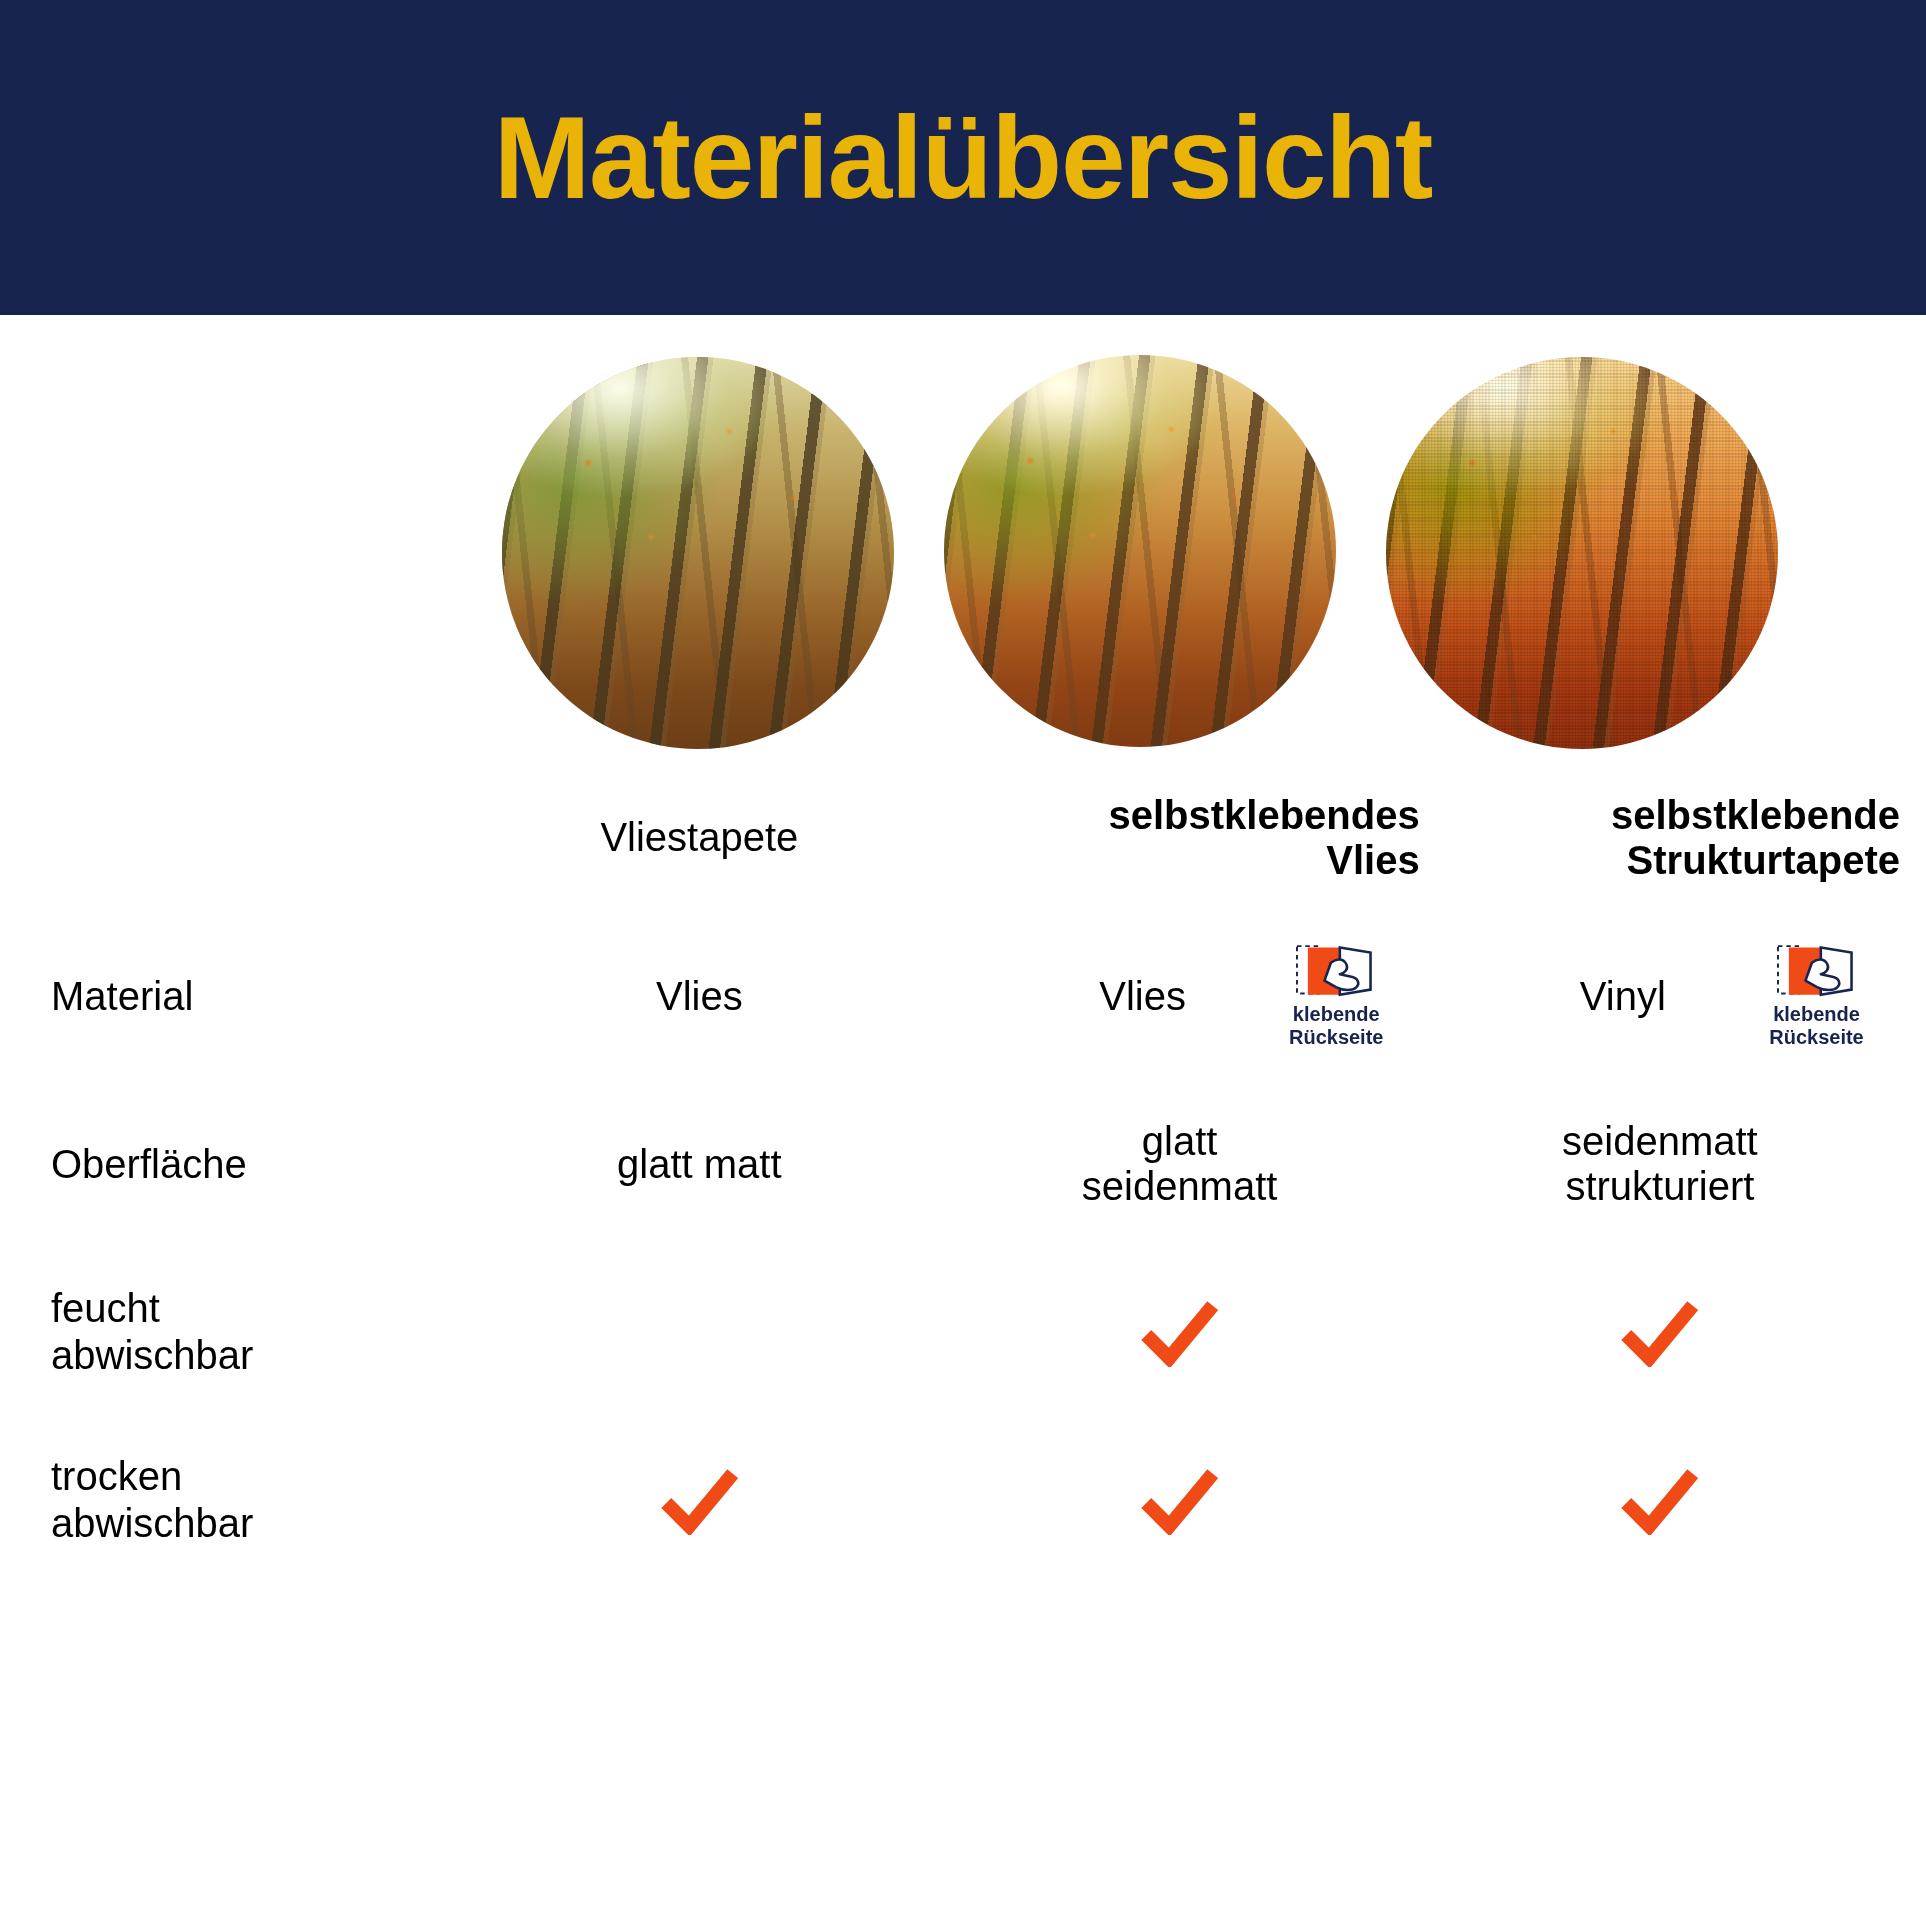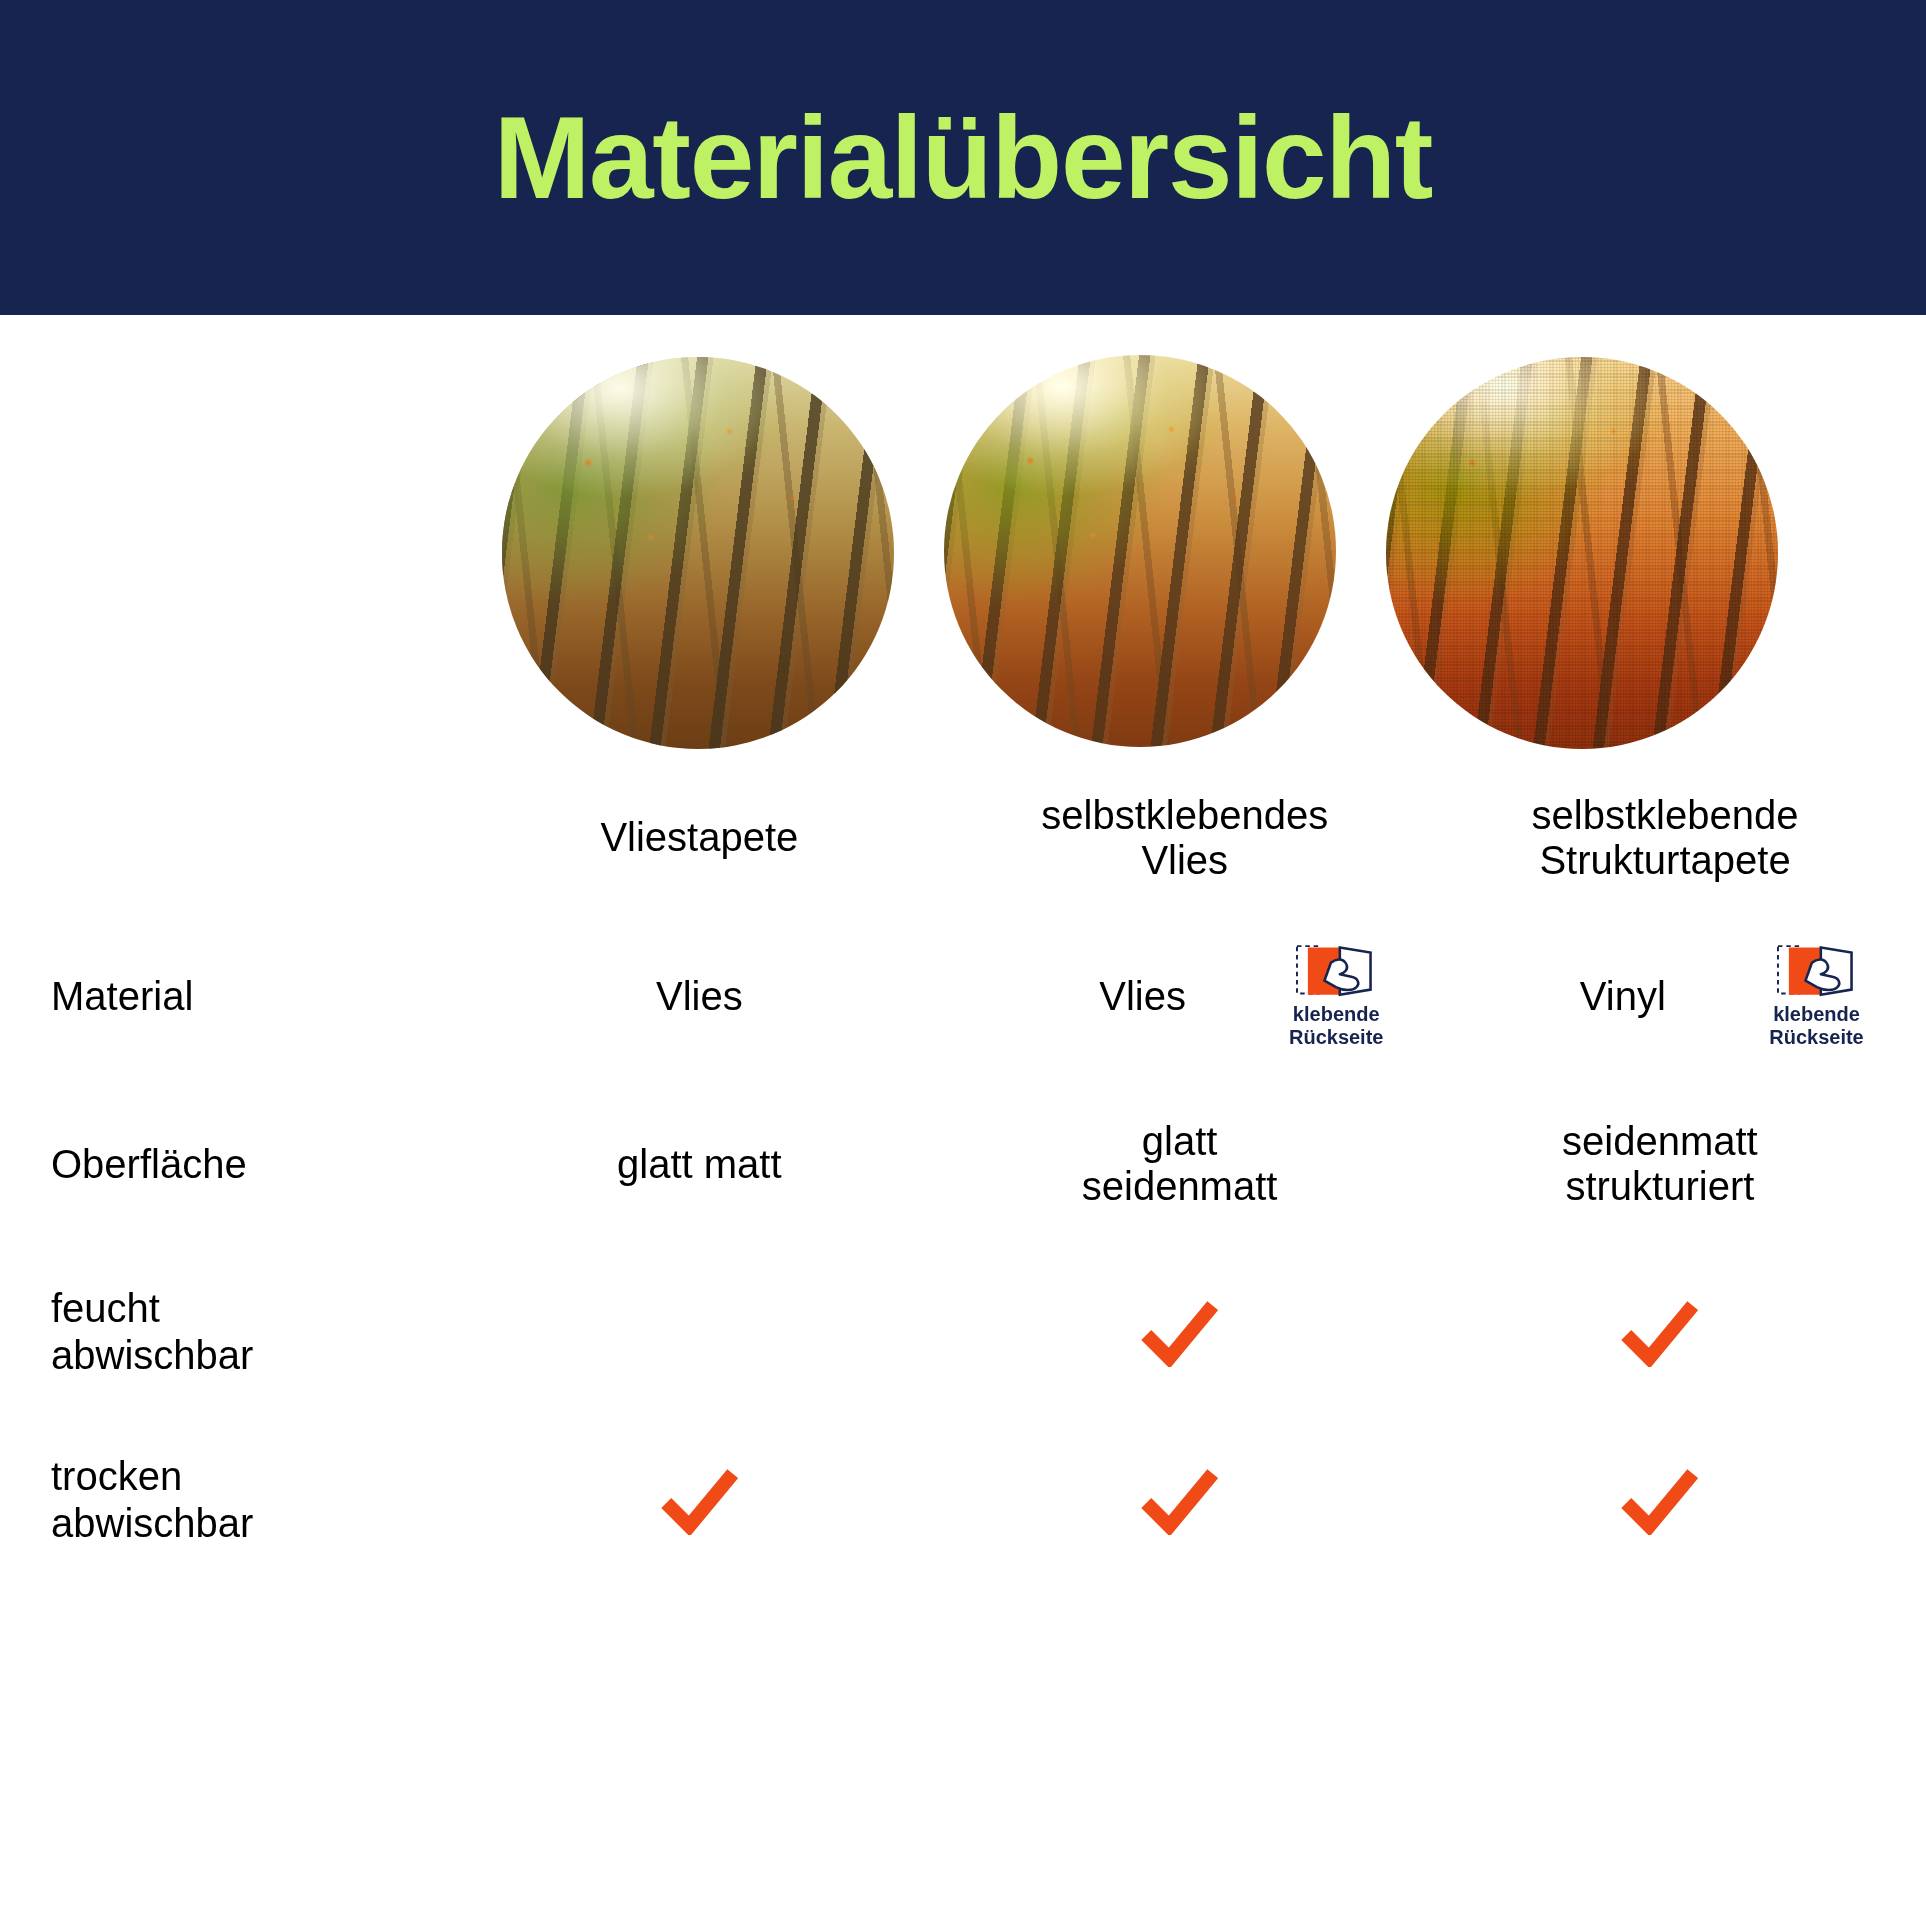--- a/index.html
+++ b/index.html
@@ -19,21 +19,21 @@
   .header-banner {
     width: 100%;
     height: 315px;
     background: #16244f;
     display: flex;
     align-items: center;
     justify-content: center;
     box-sizing: border-box;
   }
   .header-title {
-    color: #bef264;
+    color: #eab308;
     font-size: 116px;
     font-weight: bold;
     letter-spacing: -1.3px;
     line-height: 1;
     text-align: center;
   }
 
   
   .content {
     position: relative;
@@ -144,21 +144,21 @@
   .head-row td {
     height: 149px;
     padding: 0 16.7px;
     font-size: 42px;
   }
   .head-row td.label-cell { padding: 0; }
   .head-name {
     display: block;
     text-align: center;
   }
-  .head-name.multiline { text-align: center; padding-left: 10.3px; }
+  .head-name.multiline { text-align: right; padding-left: 10.3px; font-weight: bold; }
 
   .row-label {
     padding-left: 16.7px;
     font-size: 40px;
   }
   .row-label .two-line { display: block; line-height: 1.18; }
 
   .data-row td { height: 168px; }
   .cell-center {
     text-align: center;

